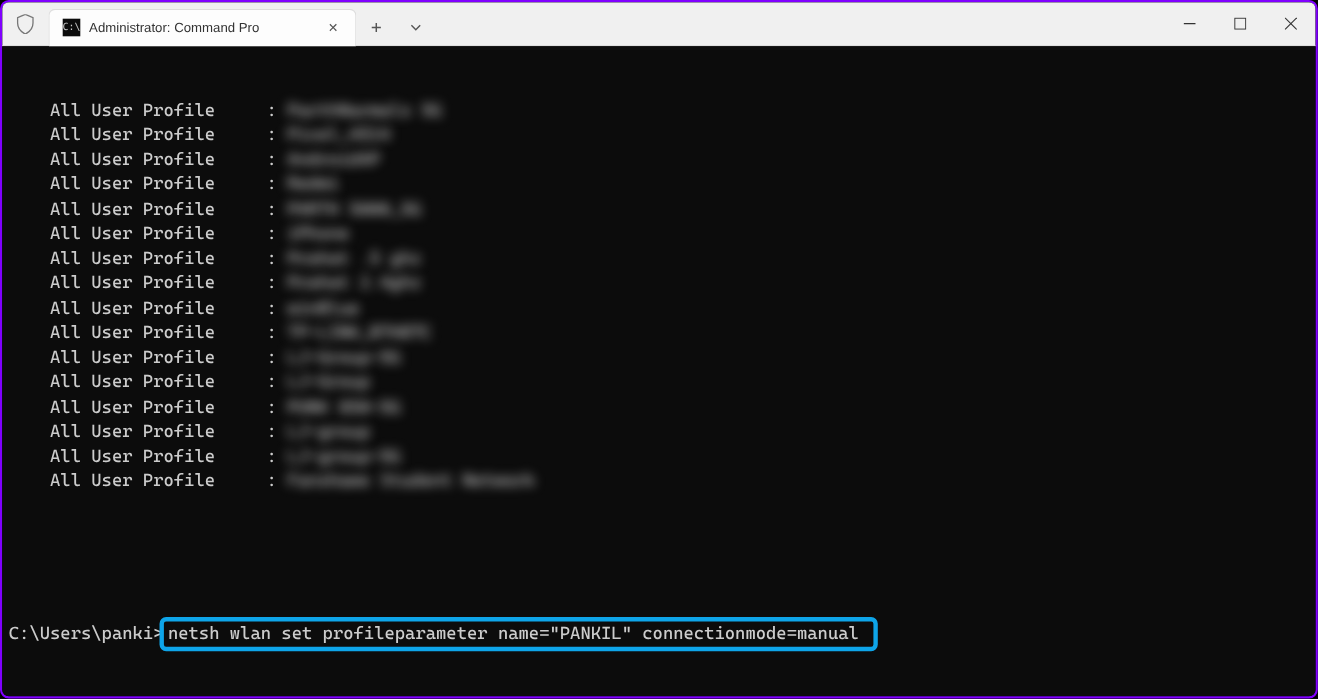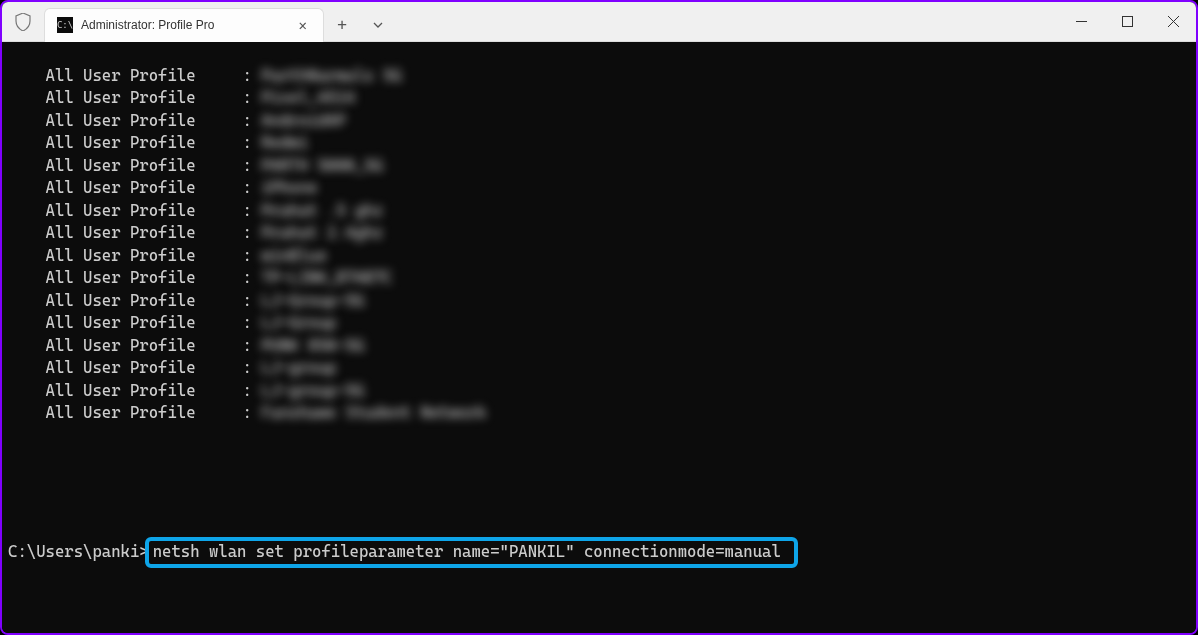--- a/index.html
+++ b/index.html
@@ -98,21 +98,21 @@
       display: flex;
       align-items: center;
       justify-content: center;
       color: #333;
       cursor: pointer;
       font-family: 'Segoe UI', sans-serif;
     }
     .terminal-content {
       background: #0c0c0c;
       color: #cccccc;
-      padding: 0 6px;
+      padding: 24px 6px;
       font-size: 16px;
       line-height: 22.5px;
       white-space: pre;
       height: calc(100% - 40px);
       overflow: hidden;
       font-family: Consolas, 'Cascadia Mono', monospace;
     }
     .profile-line {
       display: flex;
     }
@@ -139,21 +139,21 @@
 <body>
 
 <div class="titlebar">
   <div class="shield-icon">
     <svg width="16" height="18" viewBox="0 0 16 18">
       <path d="M8 0 L15 3 L15 8 C15 13 12 16 8 18 C4 16 1 13 1 8 L1 3 Z" fill="none" stroke="#777" stroke-width="1.2"></path>
     </svg>
   </div>
   <div class="tab">
     <div class="tab-icon">C:\</div>
-    <span class="tab-title">Administrator: Profile Pro</span>
+    <span class="tab-title">Administrator: Command Pro</span>
     <span class="tab-close">✕</span>
   </div>
   <div class="new-tab-btn">+</div>
   <div class="dropdown-btn">
     <svg width="12" height="12" viewBox="0 0 12 12">
         <path d="M2 4 L6 8 L10 4" fill="none" stroke="#555" stroke-width="1.3"></path>
       </svg>
   </div>
   <div class="window-controls">
     <div class="window-btn">

